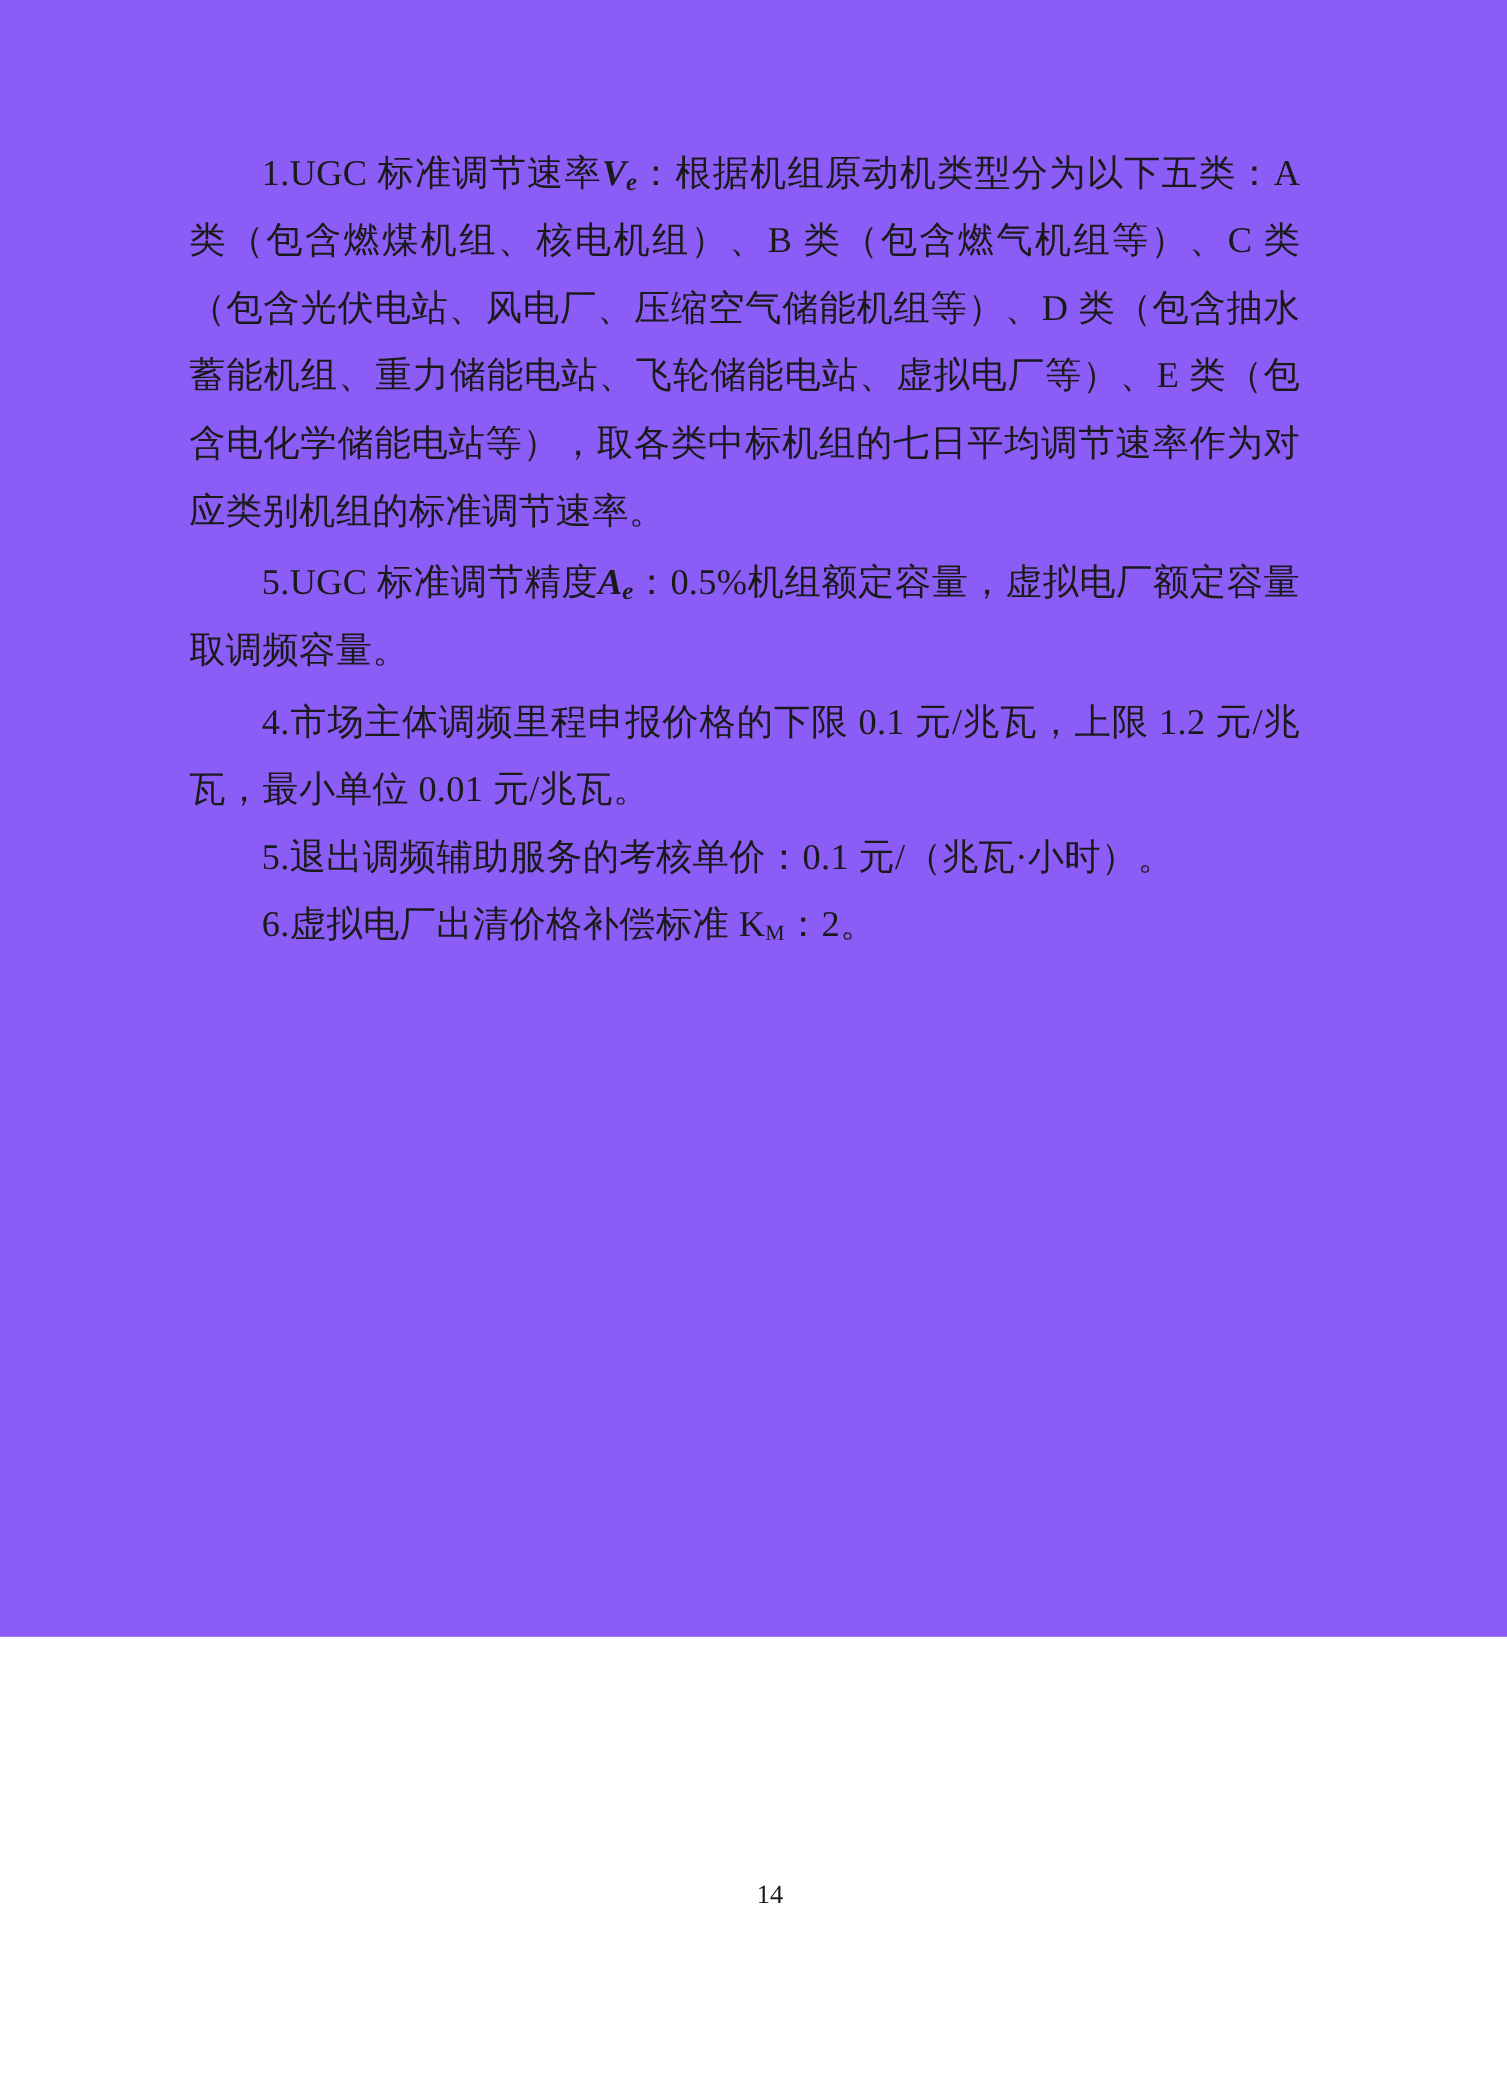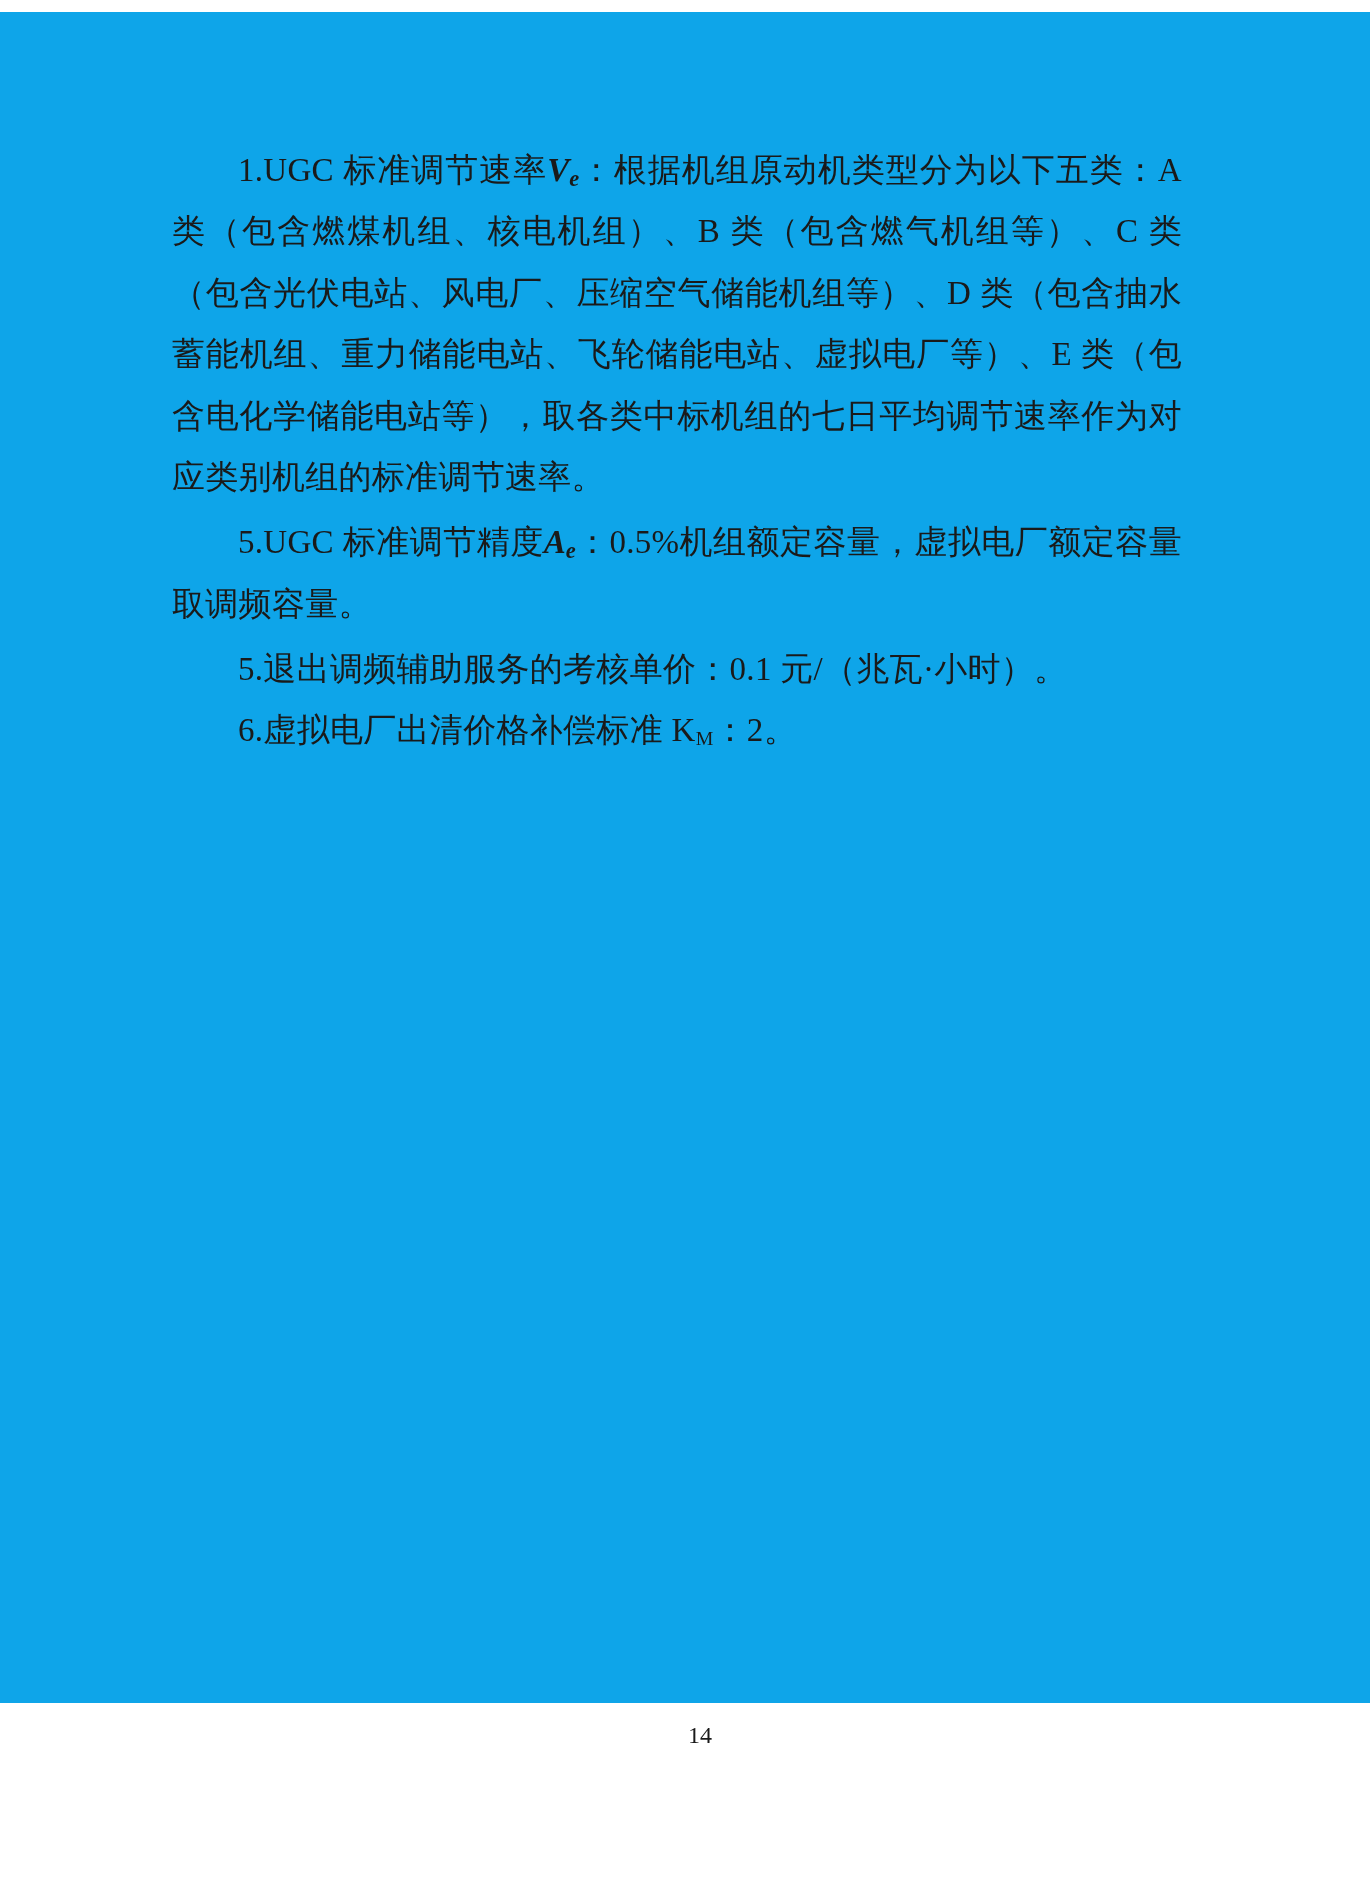--- a/index.html
+++ b/index.html
@@ -10,24 +10,24 @@
   body {
     width: 1370px;
     height: 1903px;
     position: relative;
     font-family: "Liberation Serif", "DejaVu Serif", serif;
     color: #1a1a1a;
   }
   .page {
     position: absolute;
     left: 0;
-    top: 12px;
+    top: 0;
     width: 1370px;
-    height: 1691px;
-    background: #0ea5e9;
+    height: 1488px;
+    background: #8b5cf6;
   }
   .content {
     position: absolute;
     left: 172px;
     top: 128px;
     width: 1010px;
   }
   .para {
     font-size: 33px;
     line-height: 1.86;
@@ -71,17 +71,18 @@
     padding-left: 15px;
   }
 </style>
 </head>
 <body>
 
 <div class="page">
   <div class="content">
     <p class="para"><span>1.UGC 标准调节速率</span><span class="sym">V<sub>e</sub></span><span>：根据机组原动机类型分为以下五类：A 类（包含燃煤机组、核电机组）、B 类（包含燃气机组等）、C 类（包含光伏电站、风电厂、压缩空气储能机组等）、D 类（包含抽水蓄能机组、重力储能电站、飞轮储能电站、虚拟电厂等）、E 类（包含电化学储能电站等），取各类中标机组的七日平均调节速率作为对应类别机组的标准调节速率。</span></p>
     <p class="para"><span>5.UGC 标准调节精度</span><span class="sym">A<sub>e</sub></span><span>：0.5%机组额定容量，虚拟电厂额定容量取调频容量。</span></p>
+    <p class="para tight"><span>4.市场主体调频里程申报价格的下限 0.1 元/兆瓦，上限 1.2 元/兆瓦，最小单位 0.01 元/兆瓦。</span></p>
     <p class="para tight"><span>5.退出调频辅助服务的考核单价：0.1 元/（兆瓦·小时）。</span></p>
     <p class="para tight"><span>6.虚拟电厂出清价格补偿标准 </span><span class="symplain">K<sub>M</sub></span><span>：2。</span></p>
   </div>
   <div class="page-number">14</div>
 </div>
 
 </body></html>

